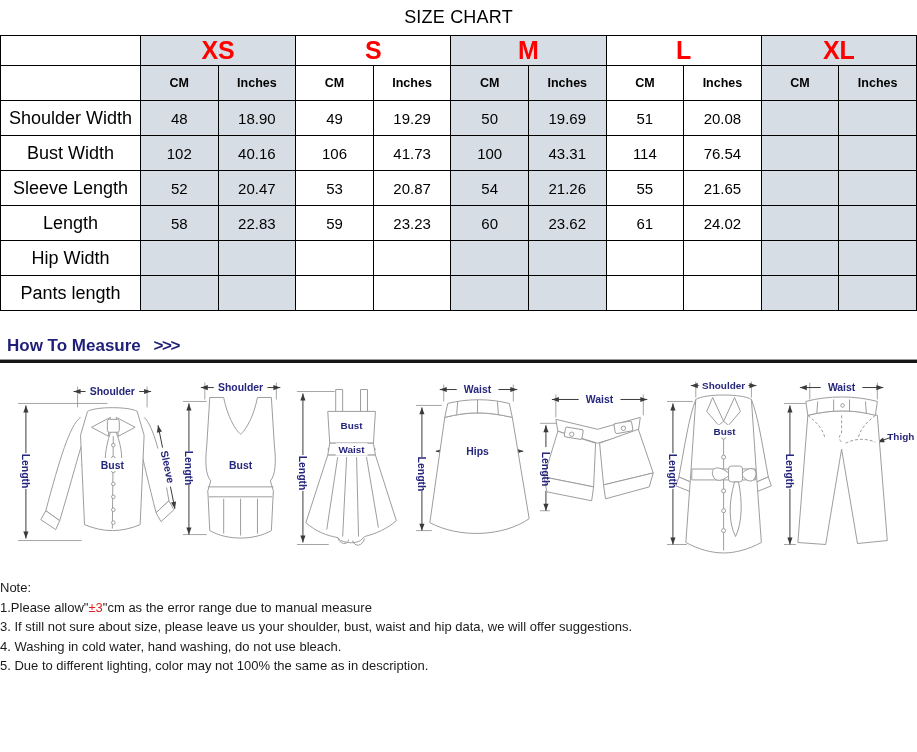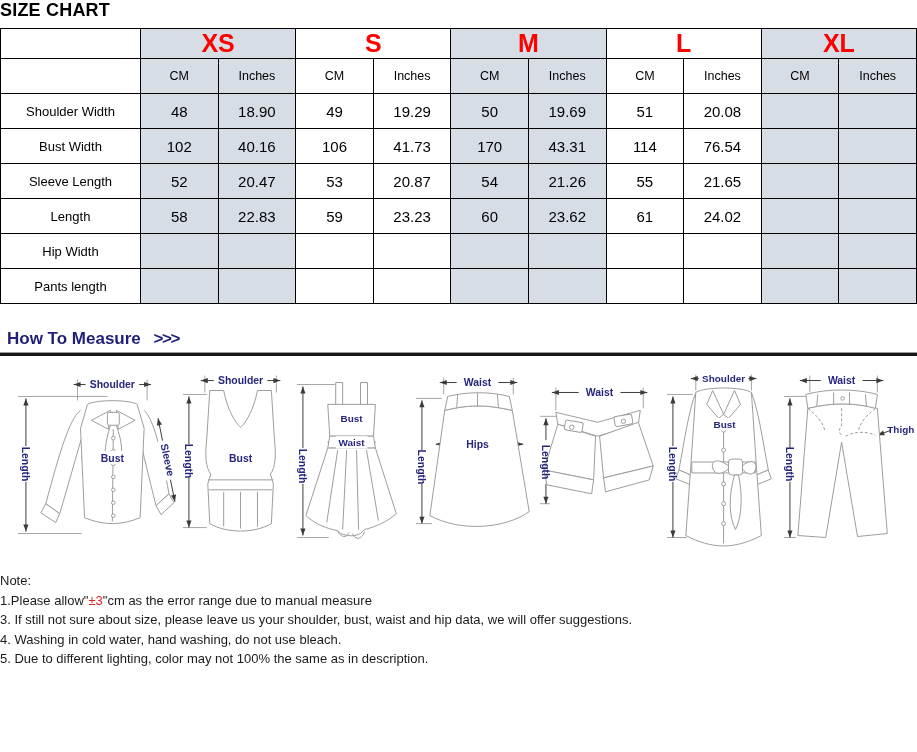--- a/index.html
+++ b/index.html
@@ -1,26 +1,26 @@
 <!DOCTYPE html>
 <html style="--red: #ff0000; --shade: #d7dde5; --navy-head: #1f1f78; --navy-lbl: #26267d; --note-red: #e02222;"><head>
 <meta charset="utf-8">
 <style>
   *{box-sizing:border-box}
   html,body{margin:0;padding:0}
   body{width:917px;height:752px;background:#fff;overflow:hidden;
        font-family:"Liberation Sans","DejaVu Sans",sans-serif;color:#000}
-  .title{margin:0;text-align:left;font-size:18px;font-weight:bold;letter-spacing:.2px}
+  .title{padding-top:7px;margin:0;text-align:center;font-size:18px;font-weight:normal;letter-spacing:.2px}
   table.size-chart{width:917px;border-collapse:collapse;table-layout:fixed;margin-top:7px}
   .size-chart th,.size-chart td{border:1px solid #000;text-align:center;vertical-align:middle;
        padding:0;overflow:hidden;white-space:nowrap}
   .size-chart .size-h{height:24px;font-size:25px;font-weight:bold;color:var(--red,#ff0000)}
-  .size-chart .unit-h{height:35px;font-size:12.5px;font-weight:normal}
+  .size-chart .unit-h{height:35px;font-size:12.5px;font-weight:bold}
   .size-chart tbody td{height:35px;font-size:15px}
-  .size-chart td.rowlabel{font-size:13px}
+  .size-chart td.rowlabel{font-size:18px}
   .shade{background:var(--shade,#d7dde5)}
   .measure-head{margin:25px 0 0 7px;font-size:17px;font-weight:bold;color:var(--navy-head,#1f1f78)}
   .measure-head .arrows{margin-left:8px;letter-spacing:-1.5px}
   .divider{margin-top:3px;height:4px;background:#161616;border-top:1px solid #9a9a9a;width:917px}
   .figures{display:flex;align-items:center;padding:10px 2px 0 12px}
   svg{display:block}
   svg .g{stroke:#9c9c9c;fill:none;stroke-width:1}
   svg .gf{stroke:#9c9c9c;fill:#fff;stroke-width:1}
   svg .dash{stroke:#9c9c9c;fill:none;stroke-width:1;stroke-dasharray:3 2}
   svg .btn{stroke:#9c9c9c;fill:#fff;stroke-width:1}
@@ -80,21 +80,21 @@
         <td>20.08</td>
         <td class="shade"></td>
         <td class="shade"></td>
       </tr>
       <tr>
         <td class="rowlabel">Bust Width</td>
         <td class="shade">102</td>
         <td class="shade">40.16</td>
         <td>106</td>
         <td>41.73</td>
-        <td class="shade">170</td>
+        <td class="shade">100</td>
         <td class="shade">43.31</td>
         <td>114</td>
         <td>76.54</td>
         <td class="shade"></td>
         <td class="shade"></td>
       </tr>
       <tr>
         <td class="rowlabel">Sleeve Length</td>
         <td class="shade">52</td>
         <td class="shade">20.47</td>

